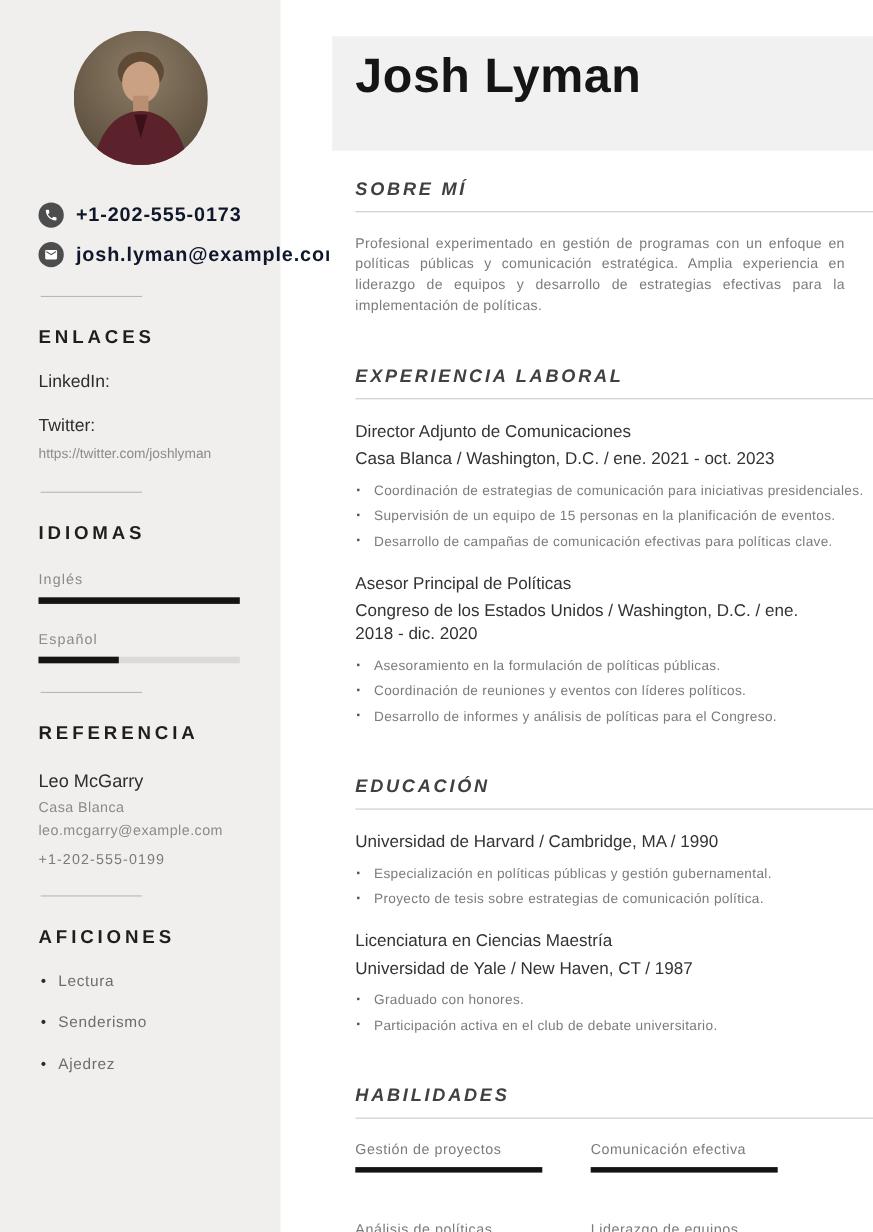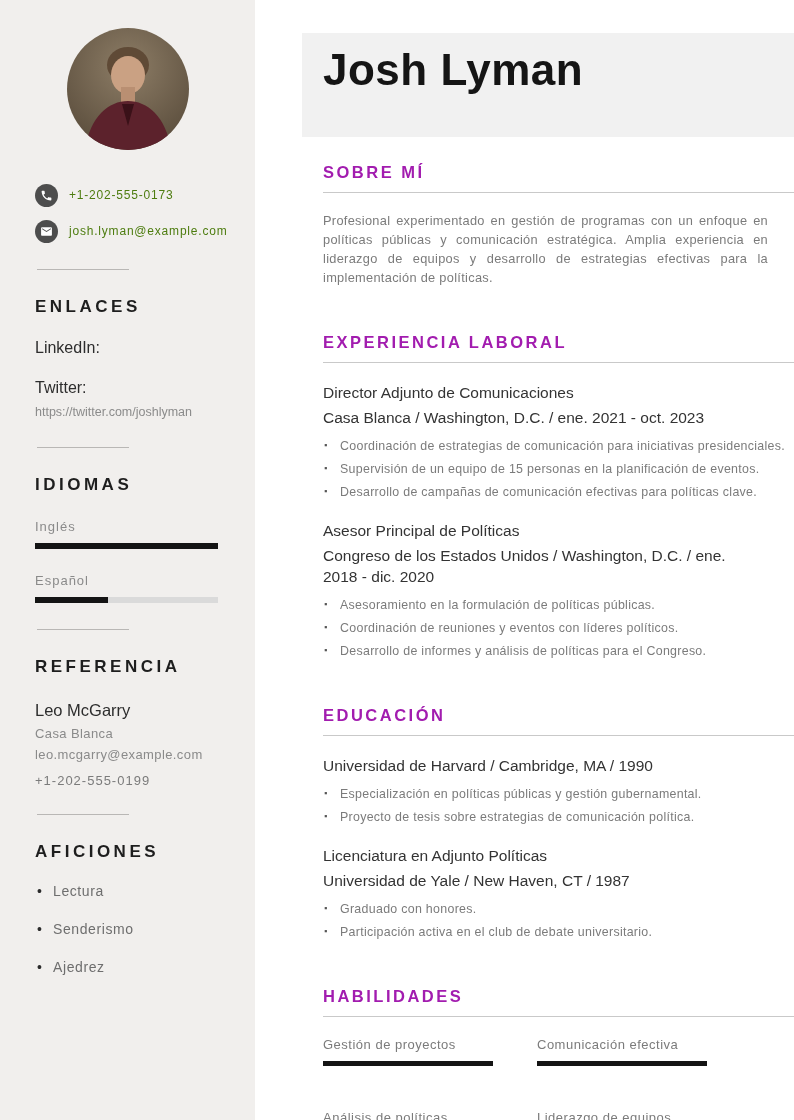--- a/index.html
+++ b/index.html
@@ -10,22 +10,22 @@
   
   .sidebar { flex:0 0 255px; width:255px; background:#f1efed; height:1120px; }
   .photo { width:122px; height:122px; margin:28px auto 0; border-radius:50%; overflow:hidden; }
   .photo svg { display:block; }
 
   .contact { margin:34px 18px 0 35px; }
   .c-row { display:flex; align-items:flex-start; margin-bottom:13px; }
   .c-icon { flex:0 0 23px; width:23px; height:23px; border-radius:50%; background:#4d4d4d;
             display:flex; align-items:center; justify-content:center; margin-right:11px; }
   .c-icon svg { width:13px; height:13px; fill:#ffffff; }
-  .c-text { font-size:12px; color:#4d7c0f; letter-spacing:0.8px; line-height:17px;
-            white-space:pre-line; padding-top:3px; }
+  .c-text { font-size:18px; color:#0f172a; letter-spacing:0.8px; line-height:17px;
+            white-space:pre-line; padding-top:3px;font-weight:bold; }
 
   .sb-divider { width:92px; border-top:1px solid #b9b7b5; margin:26px 0 0 37px; }
 
   .sb-h { margin:27px 0 0 35px; font-size:17px; font-weight:bold; letter-spacing:3.5px; color:#1e1e1e; }
 
   .link-label { margin:22px 0 0 35px; font-size:16px; color:#2d2d2d; }
   .link-url { margin:7px 28px 0 35px; font-size:12.5px; color:#8b8b8b; line-height:17px; word-break:break-all; }
 
   .lang { margin:24px 37px 0 35px; }
   .lang-name { font-size:13px; color:#8a8a8a; letter-spacing:1px; }
@@ -40,21 +40,21 @@
   .hobby-list li { margin-top:20px; font-size:14px; color:#6e6e6e; letter-spacing:0.6px; position:relative; padding-left:16px; line-height:18px; }
   .hobby-list li::before { content:"•"; position:absolute; left:0; top:0; color:#2b2b2b; }
 
   
   .main { flex:1; background:#ffffff;margin-left:44px; }
   .band { margin:33px 0 0 3px; height:104px; background:#f1f1f1; padding:12px 0 0 21px; }
   .name { font-size:44px; font-weight:bold; color:#151515; line-height:50px; letter-spacing:0.5px; }
   .role { margin-top:7px; font-size:13px; letter-spacing:5.5px; color:#2b2b2b; }
 
   .section { margin-left:24px; }
-  .sec-h { margin-top:26px; font-size:16.5px; font-weight:bold; letter-spacing:2.5px; color:#a21caf; }
+  .sec-h { margin-top:26px; font-size:16.5px; font-weight:bold; letter-spacing:2.5px; color:#404040;font-style:italic; }
   .sec-h.gap { margin-top:46px; }
   .sec-rule { margin-top:10px; border-top:1px solid #c9c9c9; width:100%; }
 
   .about-p { margin:18px 26px 0 0; font-size:12.8px; color:#7b7b7b; line-height:19px; text-align:justify; letter-spacing:0.3px; }
 
   .job { margin-top:19px; }
   .job-title { font-size:15.5px; color:#333333; line-height:21px; }
   .job-meta { margin-top:4px; font-size:15.5px; color:#333333; line-height:21px; padding-right:48px; }
   .b-list { margin-top:10px; list-style:none; }
   .b-list li { position:relative; padding-left:17px; margin-top:6px; font-size:12.4px; color:#7b7b7b; line-height:17px; letter-spacing:0.3px; }
@@ -192,21 +192,21 @@
 
       <div class="job">
         <div class="job-meta">Universidad de Harvard / Cambridge, MA / 1990</div>
         <ul class="b-list">
           <li>Especialización en políticas públicas y gestión gubernamental.</li>
           <li>Proyecto de tesis sobre estrategias de comunicación política.</li>
         </ul>
       </div>
 
       <div class="job">
-        <div class="job-title">Licenciatura en Adjunto Políticas</div>
+        <div class="job-title">Licenciatura en Ciencias Maestría</div>
         <div class="job-meta">Universidad de Yale / New Haven, CT / 1987</div>
         <ul class="b-list">
           <li>Graduado con honores.</li>
           <li>Participación activa en el club de debate universitario.</li>
         </ul>
       </div>
     </section>
 
     <section class="section">
       <div class="sec-h gap">HABILIDADES</div>

